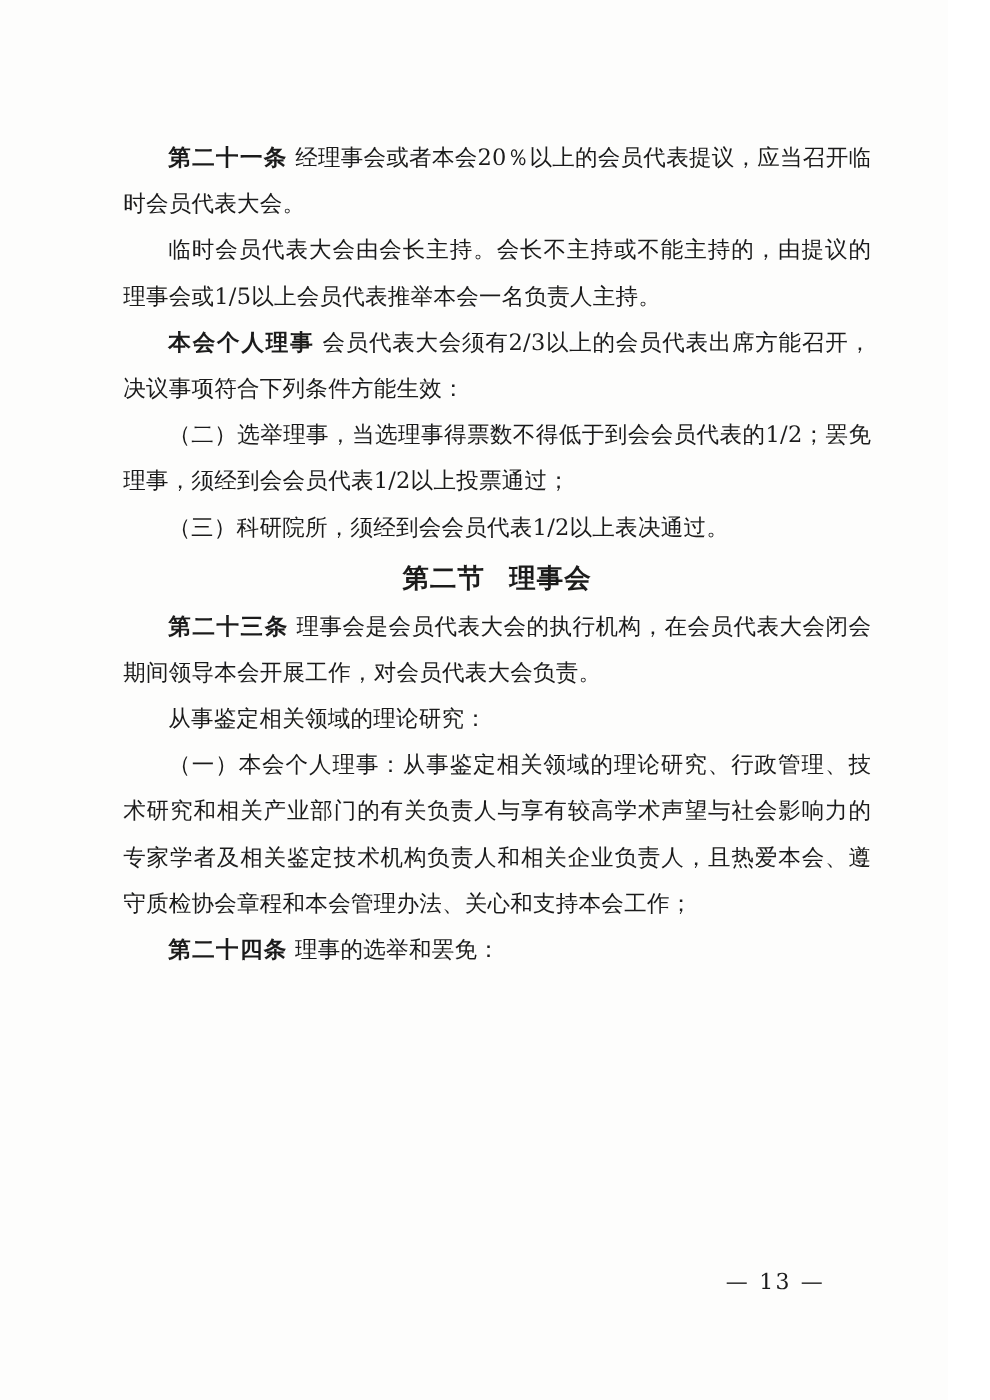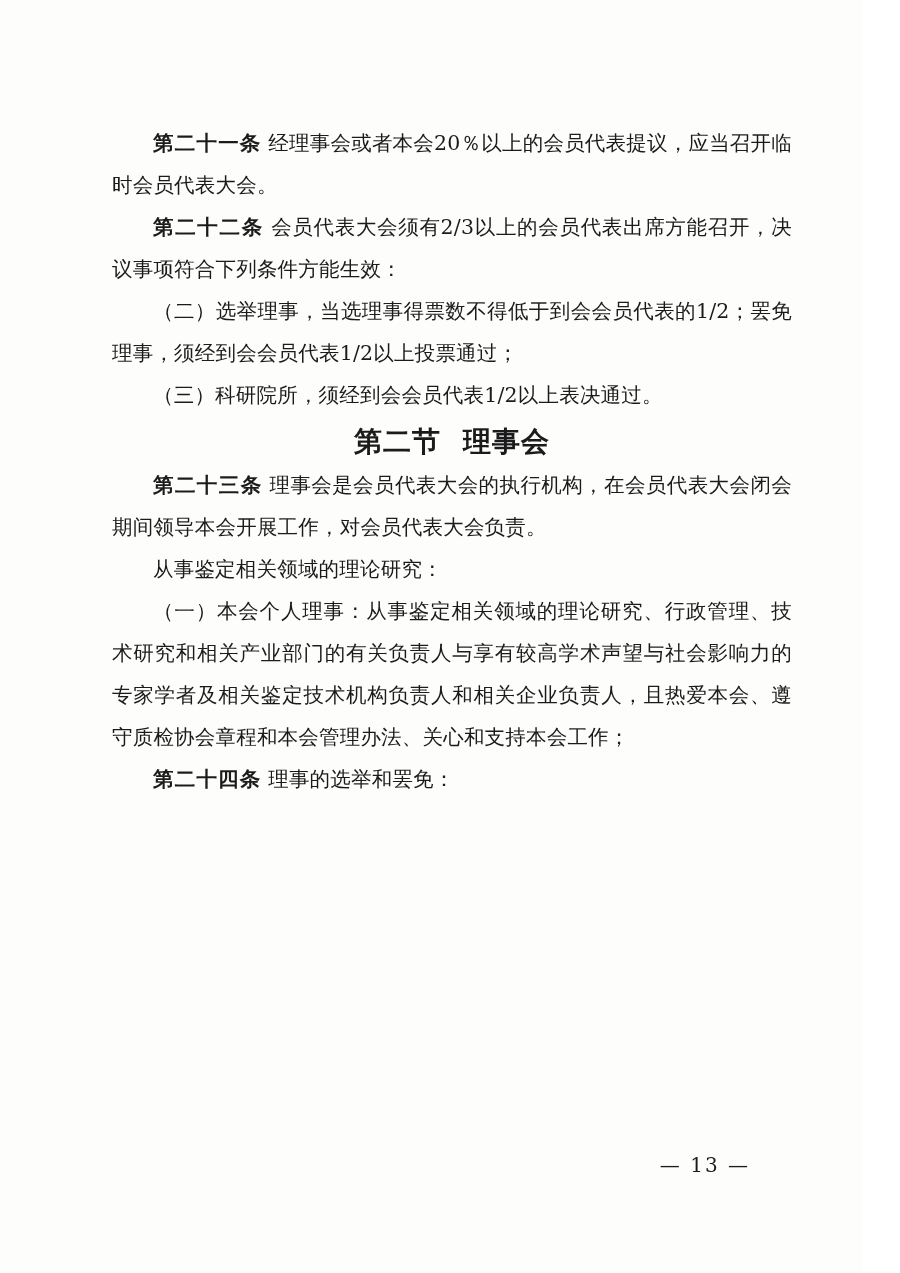--- a/index.html
+++ b/index.html
@@ -34,21 +34,21 @@
   .indent {
     text-indent: 41px;
   }
   .lead {
     font-weight: bold;
     letter-spacing: 1.2px;
   }
   .section-title {
     text-align: center;
     font-weight: bold;
-    font-size: 28px;
+    font-size: 24px;
     line-height: 44px;
     letter-spacing: 1px;
     margin-top: 4px;
   }
   .section-title .gap {
     display: inline-block;
     width: 22px;
   }
   .footer {
     position: absolute;
@@ -62,22 +62,23 @@
   }
 </style>
 </head>
 <body>
 
 <div class="page">
   <div class="content">
 
     <p class="indent"><span class="lead">第二十一条</span> <span>经理事会或者本会20％以上的会员代表提议，应当召开临时会员代表大会。</span></p>
 
+    <p class="indent">临时会员代表大会由会长主持。会长不主持或不能主持的，由提议的理事会或1/5以上会员代表推举本会一名负责人主持。</p>
 
-    <p class="indent"><span class="lead">第二十二条</span> <span>会员代表大会须有2/3以上的会员代表出席方能召开，决议事项符合下列条件方能生效：</span></p>
+    <p class="indent"><span class="lead">本会个人理事</span> <span>会员代表大会须有2/3以上的会员代表出席方能召开，决议事项符合下列条件方能生效：</span></p>
 
 
     <p class="indent">（二）选举理事，当选理事得票数不得低于到会会员代表的1/2；罢免理事，须经到会会员代表1/2以上投票通过；</p>
 
     <p class="indent">（三）科研院所，须经到会会员代表1/2以上表决通过。</p>
 
     <p class="section-title"><span>第二节</span><span class="gap"></span><span>理事会</span></p>
 
     <p class="indent"><span class="lead">第二十三条</span> <span>理事会是会员代表大会的执行机构，在会员代表大会闭会期间领导本会开展工作，对会员代表大会负责。</span></p>
 

